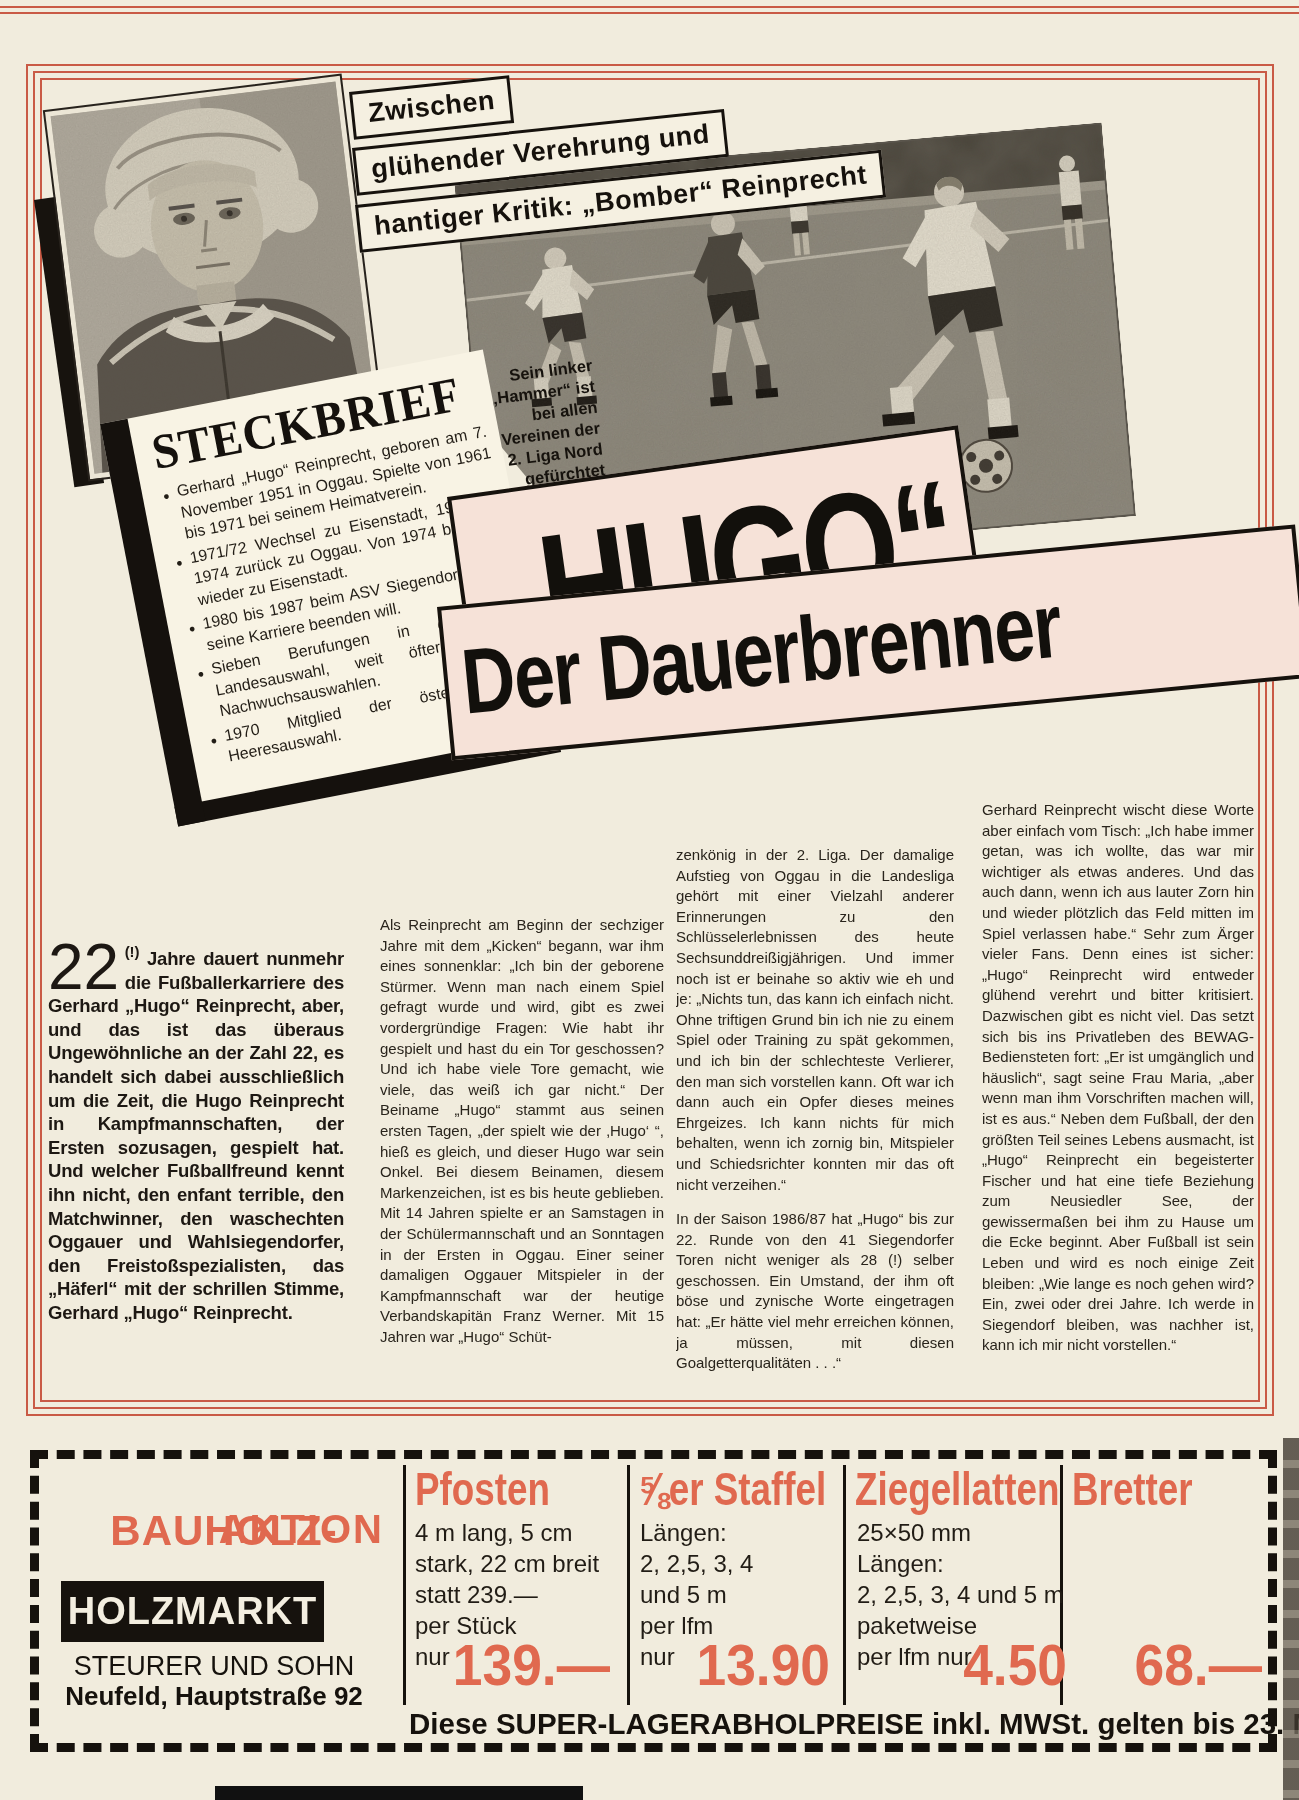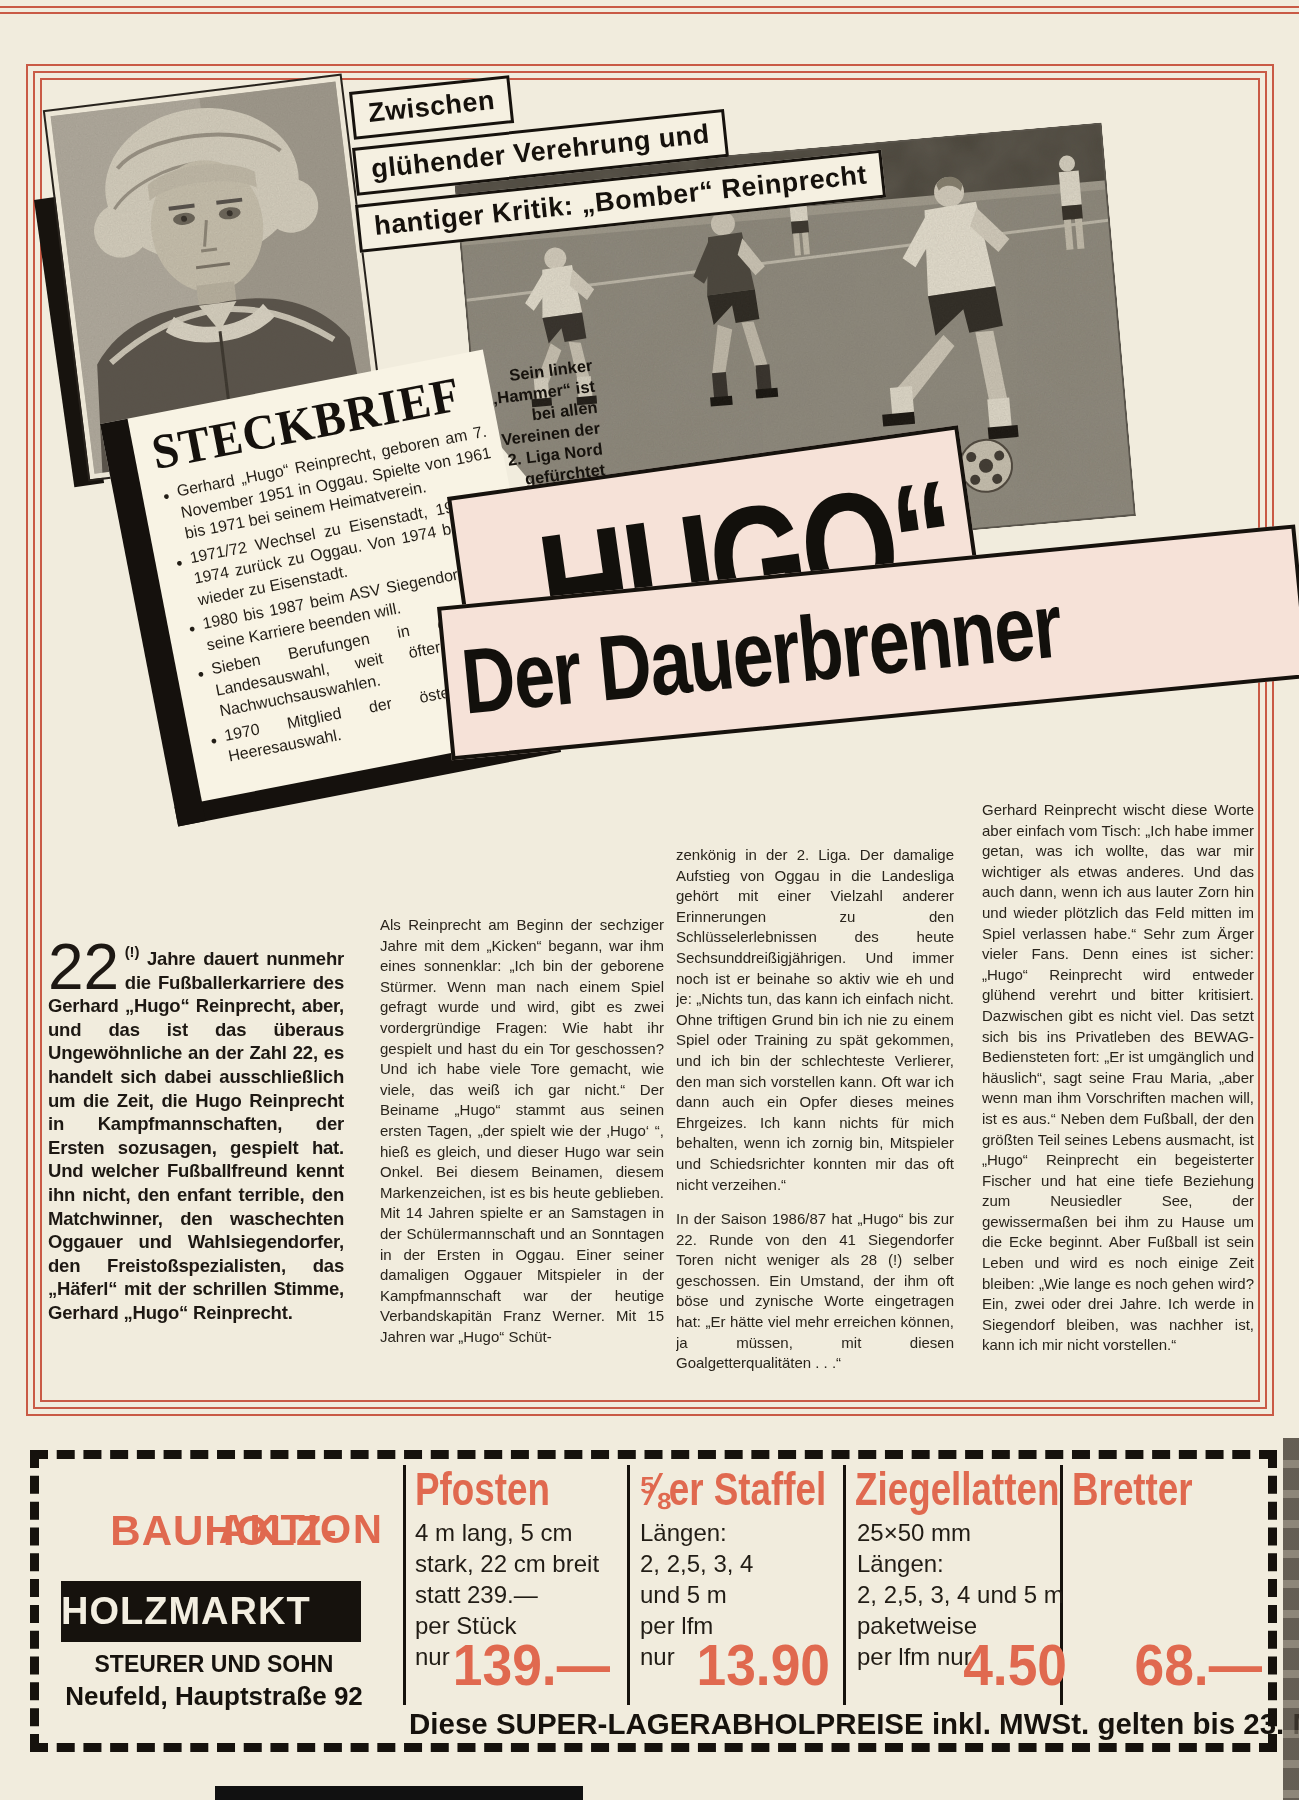--- a/index.html
+++ b/index.html
@@ -66,23 +66,23 @@
   #col3 p{margin:0;} #col3 p + p{margin-top:14px;}
   #col4{left:982px;top:800px;width:272px;height:600px;font-size:15px;line-height:20.6px;}
   
   .ad{position:absolute;left:30px;top:1450px;width:1247px;height:302px;border:9px dashed #16120d;
       box-sizing:border-box;z-index:5;}
   .ad .abs{position:absolute;}
   .bau1{left:25px;top:8px;width:320px;text-align:center;font-size:42px;font-weight:bold;
         color:var(--red);letter-spacing:1px;margin-top:40px;}
   .bau2{left:25px;top:48px;width:320px;text-align:right;font-size:40px;font-weight:bold;
         color:var(--red);letter-spacing:2px;}
-  .holz{left:22px;top:122px;width:300px;background:#16120d;color:#f3eee0;font-size:38px;
-        font-weight:bold;padding:9px 0;letter-spacing:1px;}
-  .company{left:10px;top:192px;width:330px;text-align:center;font-size:23px;font-weight:bold;}
+  .holz{left:22px;top:122px;width:263px;background:#16120d;color:#f3eee0;font-size:38px;
+        font-weight:bold;text-align:center;padding:9px 0;letter-spacing:1px;}
+  .company{left:10px;top:192px;width:330px;text-align:center;font-size:27px;font-weight:normal;}
   .addr{left:10px;top:222px;width:330px;text-align:center;font-size:26px;font-weight:bold;}
   .phone{left:10px;top:252px;width:330px;text-align:center;font-size:26px;font-weight:bold;}
   .vdiv{position:absolute;top:6px;width:3px;height:240px;background:#16120d;}
   #vd1{left:364px;} #vd2{left:588px;} #vd3{left:804px;} #vd4{left:1021px;}
   .prod-name{font-size:46px;font-weight:bold;color:var(--red);transform:scaleX(.8);
              transform-origin:left top;white-space:nowrap;letter-spacing:0;}
   #pn1{left:376px;top:3px;} #pn2{left:599px;top:3px;} #pn3{left:816px;top:3px;} #pn4{left:1033px;top:3px;}
   .prod-details{font-size:24px;line-height:31px;white-space:pre-line;color:#211c15;}
   #pd1{left:376px;top:58px;} #pd2{left:601px;top:58px;} #pd3{left:818px;top:58px;} #pd4{left:1036px;top:58px;}
   .prod-price{font-size:58px;font-weight:bold;color:var(--red);text-align:right;

